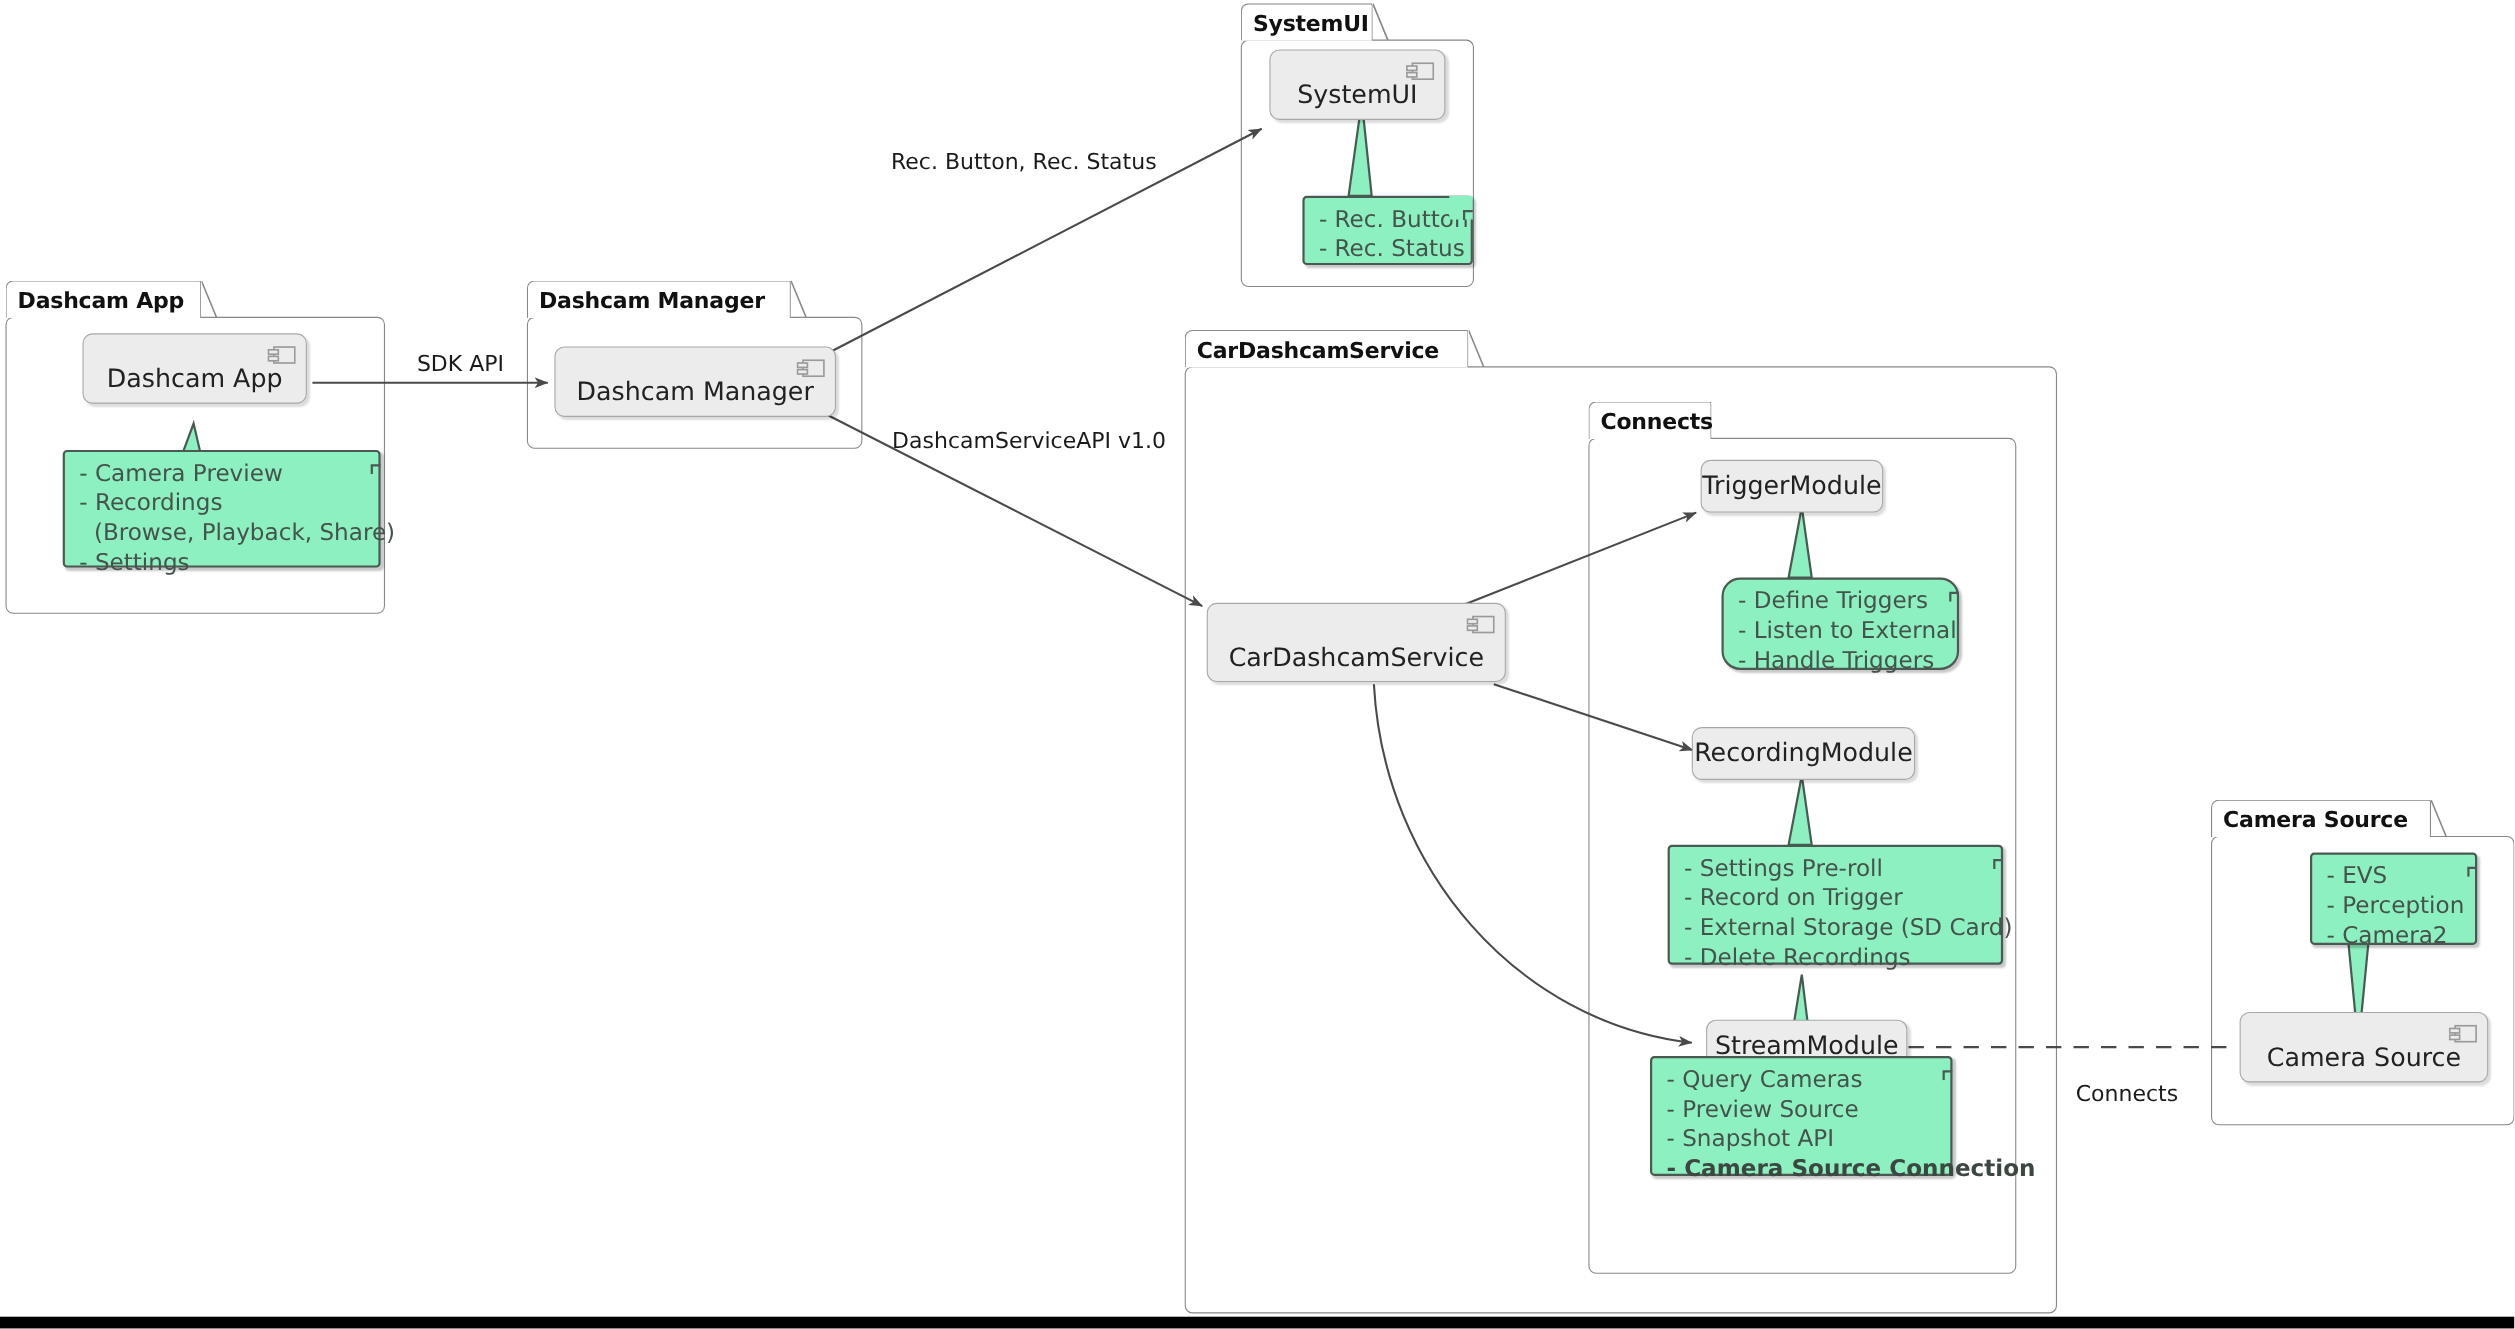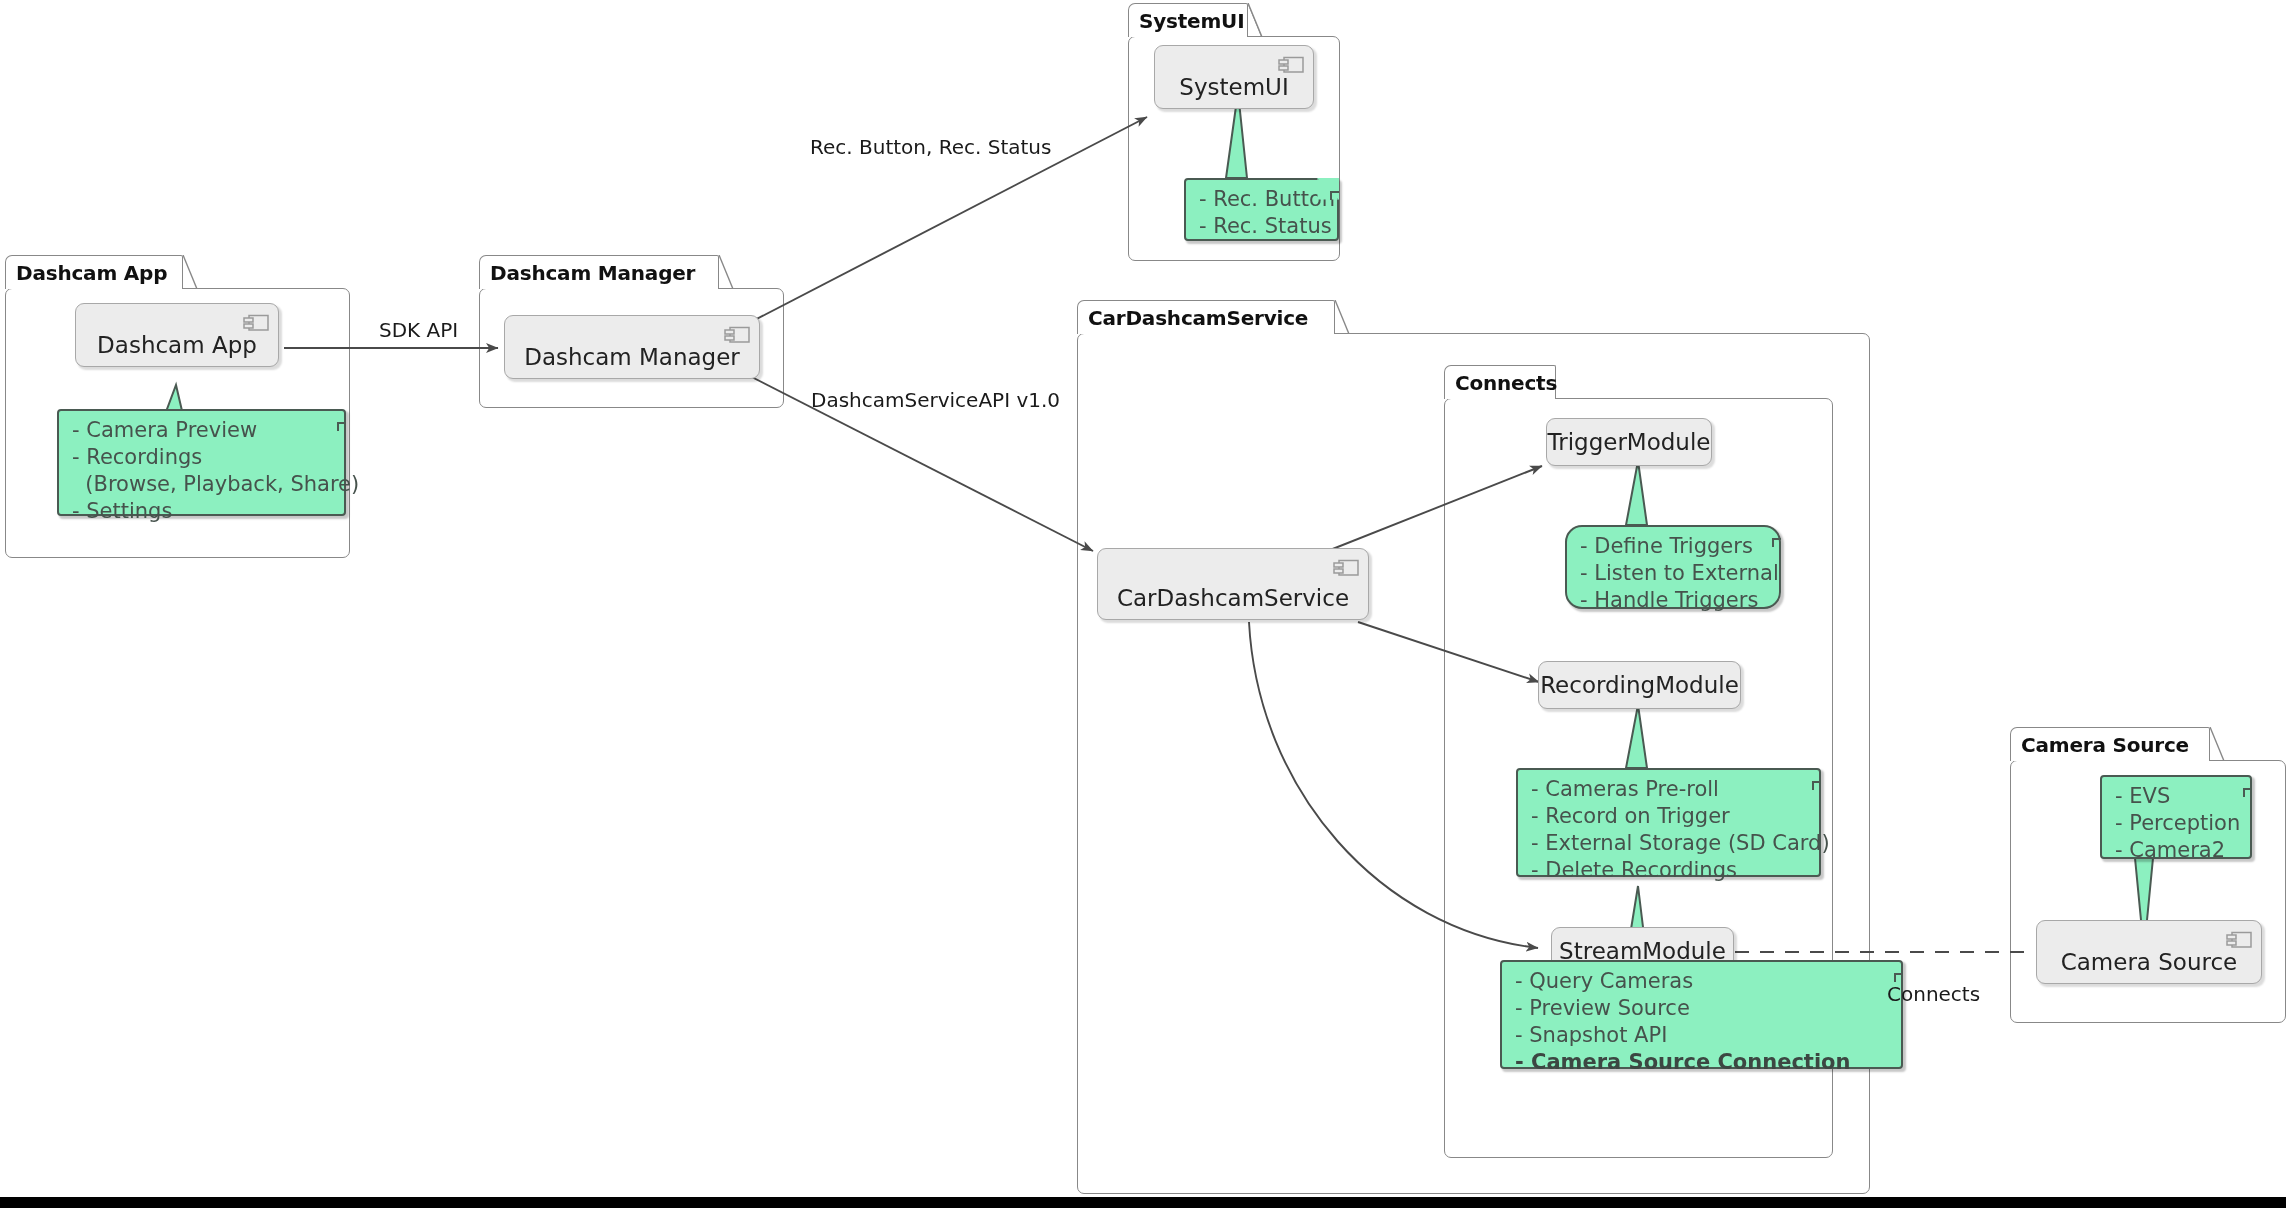--- a/index.html
+++ b/index.html
@@ -339,32 +339,32 @@
 
   <div class="component" style="left:1538px; top:661px; width:203px; height:48px; align-items:center;">
     <span class="component-label" style="padding-bottom:0;">RecordingModule</span>
   </div>
 
   <div class="note" style="left:1488px; top:768px; width:305px; height:109px;">
     <svg class="note-fold" viewBox="0 0 22 22">
       <path d="M22,14 L14,14 L14,22" fill="none" stroke="#4a5a52" stroke-width="2"></path>
     </svg>
     <div>
-      <div class="note-line">- Cameras Pre-roll</div>
+      <div class="note-line">- Settings Pre-roll</div>
       <div class="note-line">- Record on Trigger</div>
       <div class="note-line">- External Storage (SD Card)</div>
       <div class="note-line">- Delete Recordings</div>
     </div>
   </div>
 
   <div class="component" style="left:1551px; top:927px; width:183px; height:48px; align-items:center;">
     <span class="component-label" style="padding-bottom:0;">StreamModule</span>
   </div>
 
-  <div class="note" style="left:1472px; top:960px; width:403px; height:109px;">
+  <div class="note" style="left:1472px; top:960px; width:275px; height:109px;">
     <svg class="note-fold" viewBox="0 0 22 22">
       <path d="M22,14 L14,14 L14,22" fill="none" stroke="#4a5a52" stroke-width="2"></path>
     </svg>
     <div>
       <div class="note-line">- Query Cameras</div>
       <div class="note-line">- Preview Source</div>
       <div class="note-line">- Snapshot API</div>
       <div class="note-line bold">- Camera Source Connection</div>
     </div>
   </div>

